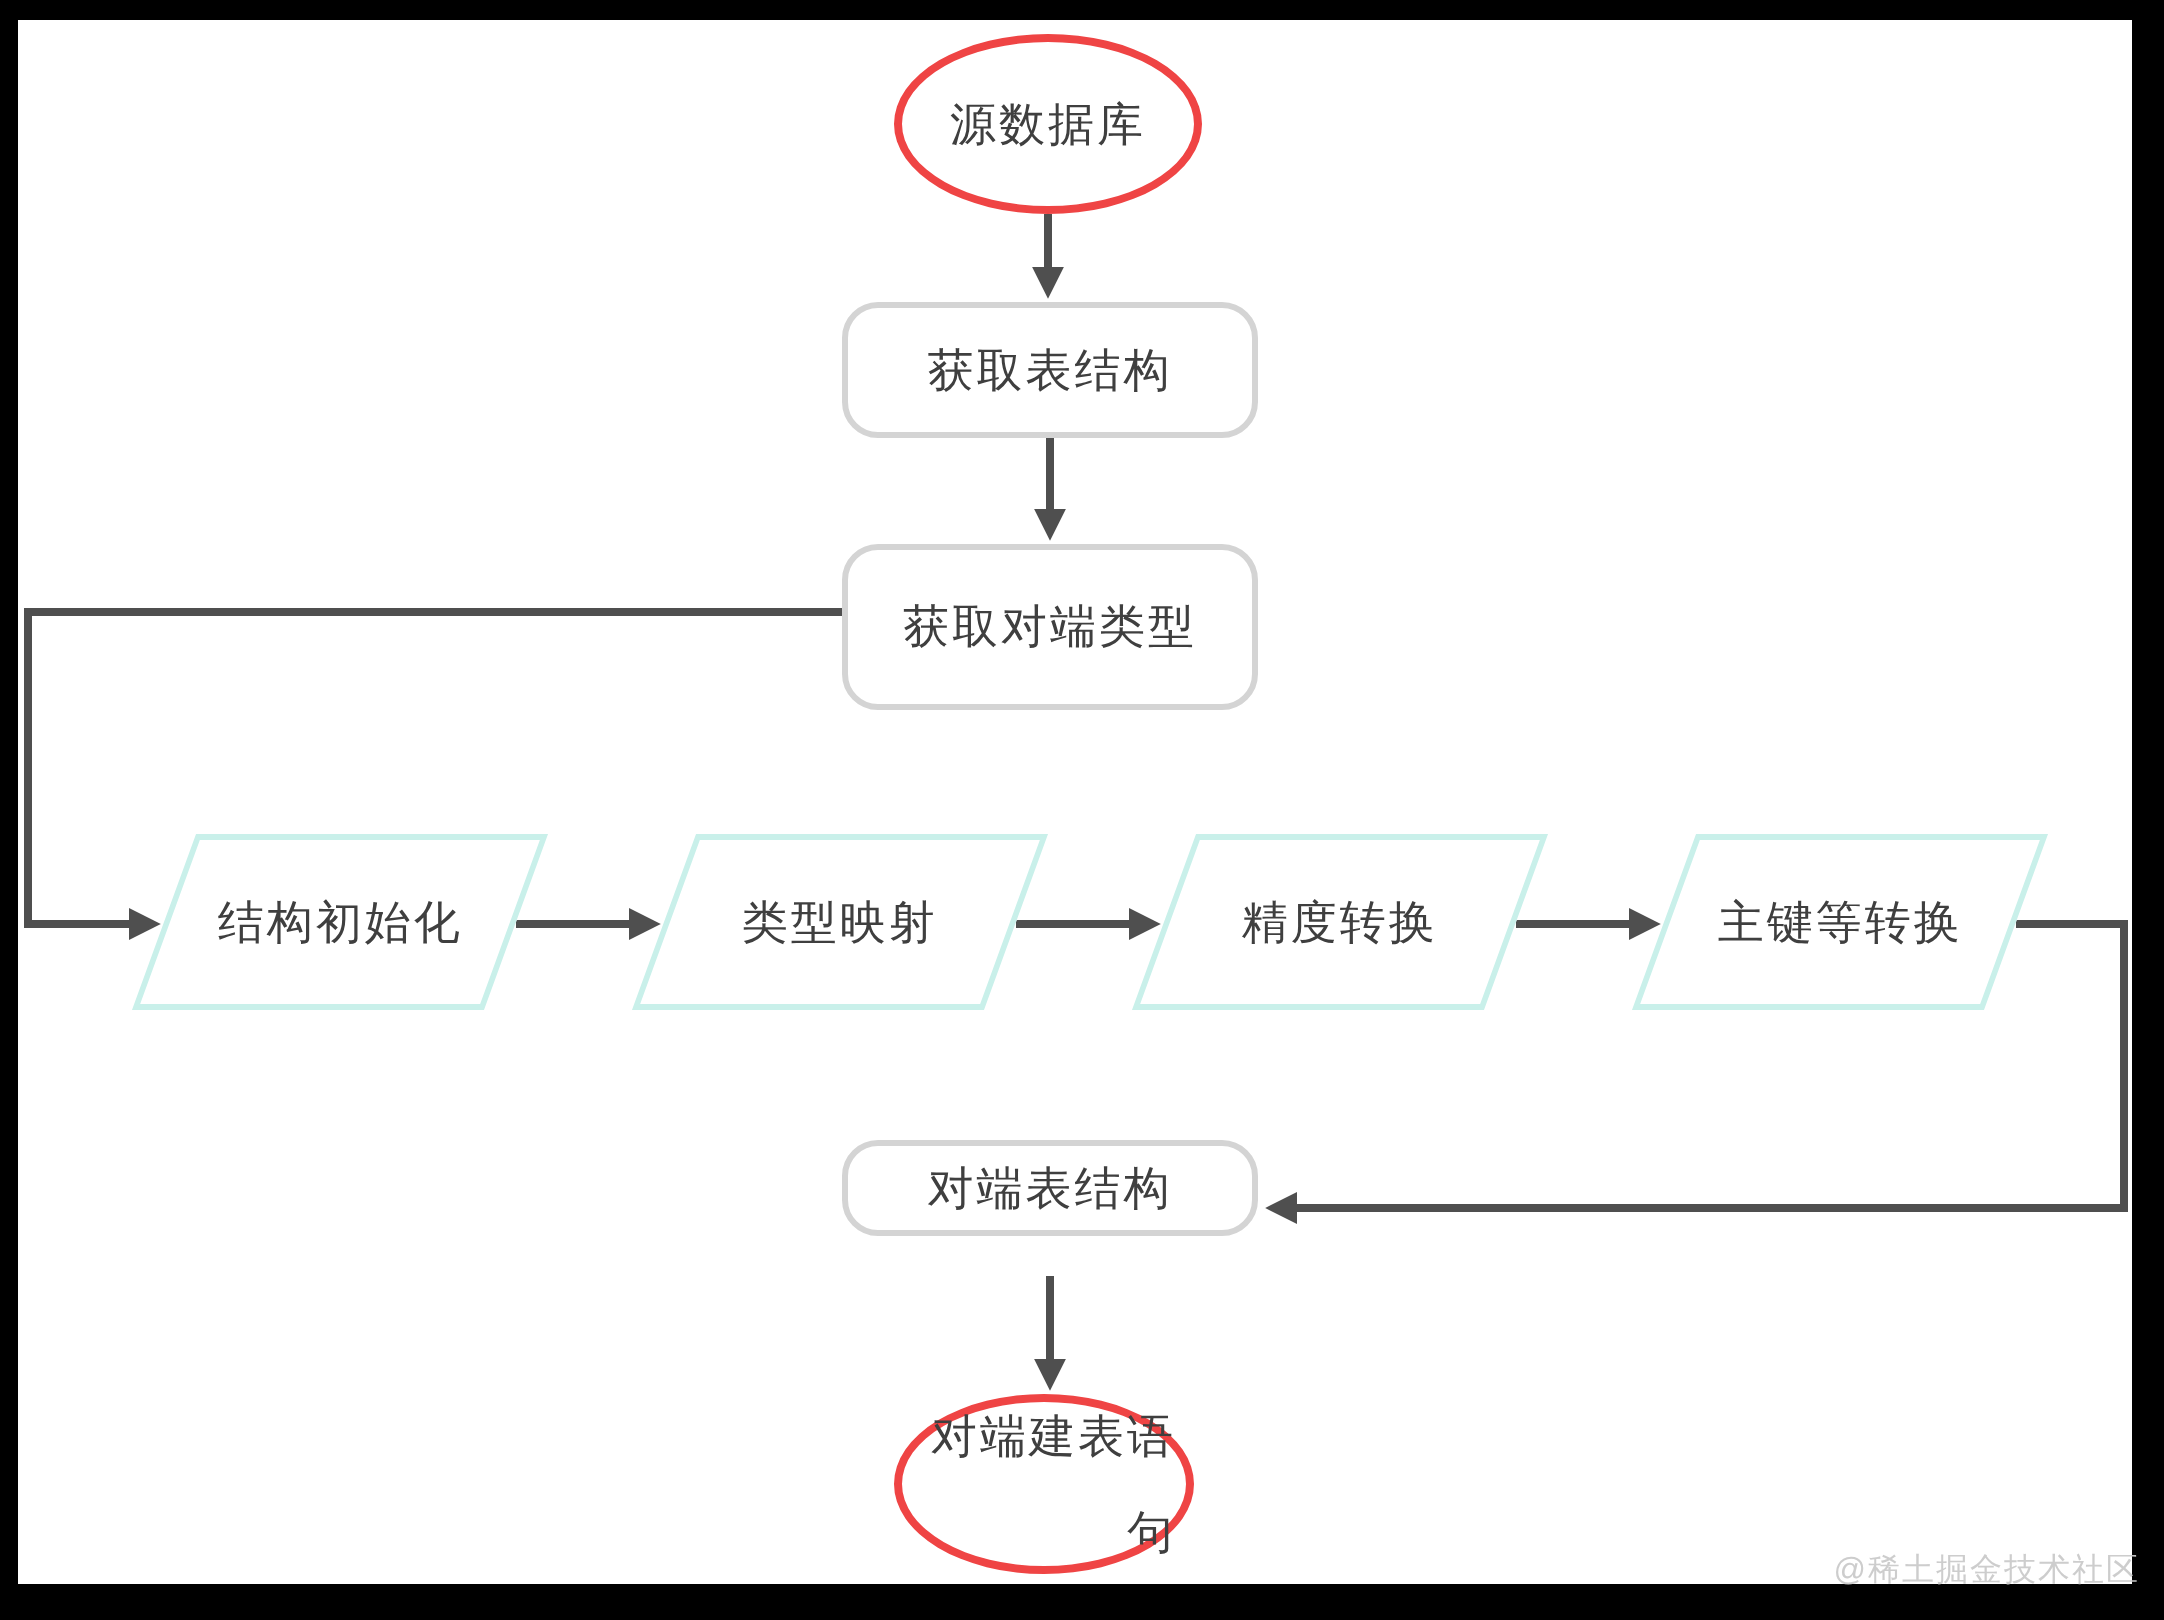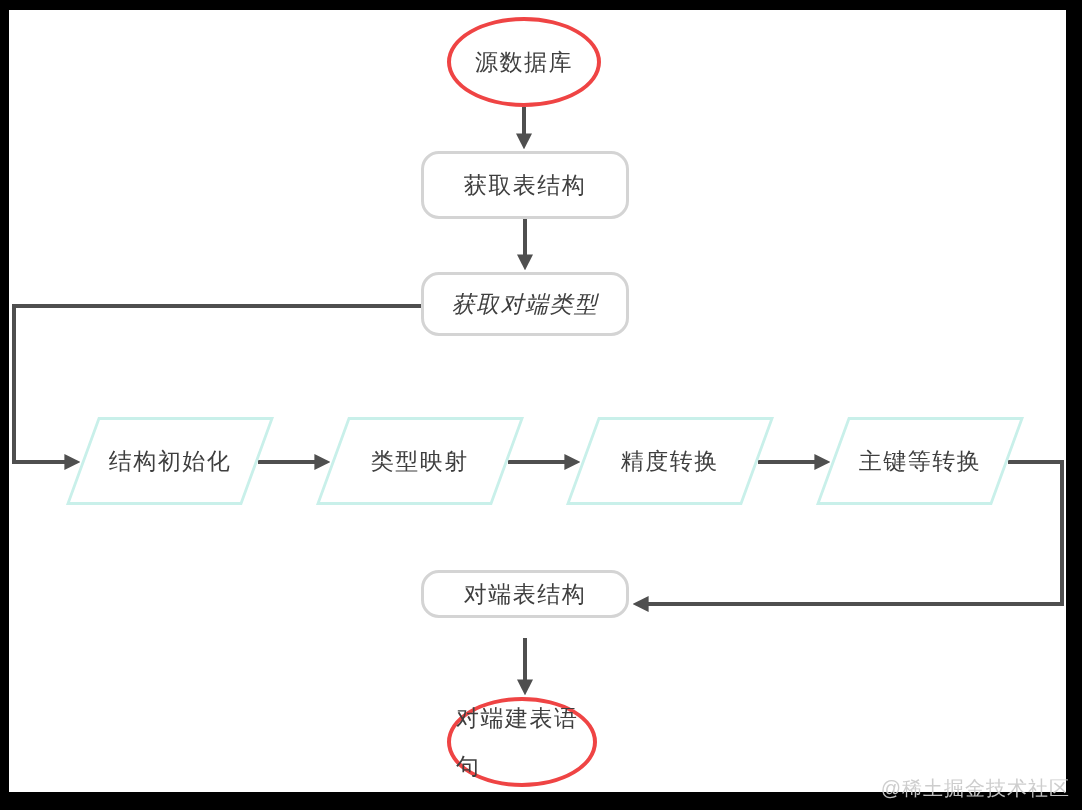--- a/index.html
+++ b/index.html
@@ -41,40 +41,40 @@
     transform: skewX(-20deg);
     width: 176px; height: 88px;
     top: 417px;
   }
   .para .para-label {
     transform: skewX(20deg);
     white-space: nowrap;
   }
   .wrap-label {
     width: 132px;
-    text-align: left;
+    text-align: right;
     line-height: 48px;
     overflow: visible;
   }
   #connectors {
     position: absolute;
     left: 0; top: 0;
     z-index: 1;
   }
   #connectors path {
     stroke: #4f4f4f;
     stroke-width: 4;
     fill: none;
   }
   .watermark {
     position: absolute;
     right: 12px;
     top: 775px;
     z-index: 5;
-    font-size: 20px;
+    font-size: 16px;
     letter-spacing: 1px;
     color: #cbcbcb;
     opacity: 0.95;
     margin-left: 41px;
   }
 </style>
 </head>
 <body>
 
 <div class="canvas"></div>
@@ -96,21 +96,21 @@
 </svg>
 
 <div class="node ellipse" style="left:447px; top:17px; width:154px; height:90px;">
   <span>源数据库</span>
 </div>
 
 <div class="node roundbox" style="left:421px; top:151px; width:208px; height:68px;align-items:center;">
   <span>获取表结构</span>
 </div>
 
-<div class="node roundbox" style="left:421px; top:272px; width:208px; height:64px;font-style:italic;">
+<div class="node roundbox" style="left:421px; top:272px; width:208px; height:83px;">
   <span>获取对端类型</span>
 </div>
 
 <div class="node para" style="left:82px;">
   <span class="para-label">结构初始化</span>
 </div>
 
 <div class="node para" style="left:332px;">
   <span class="para-label">类型映射</span>
 </div>

